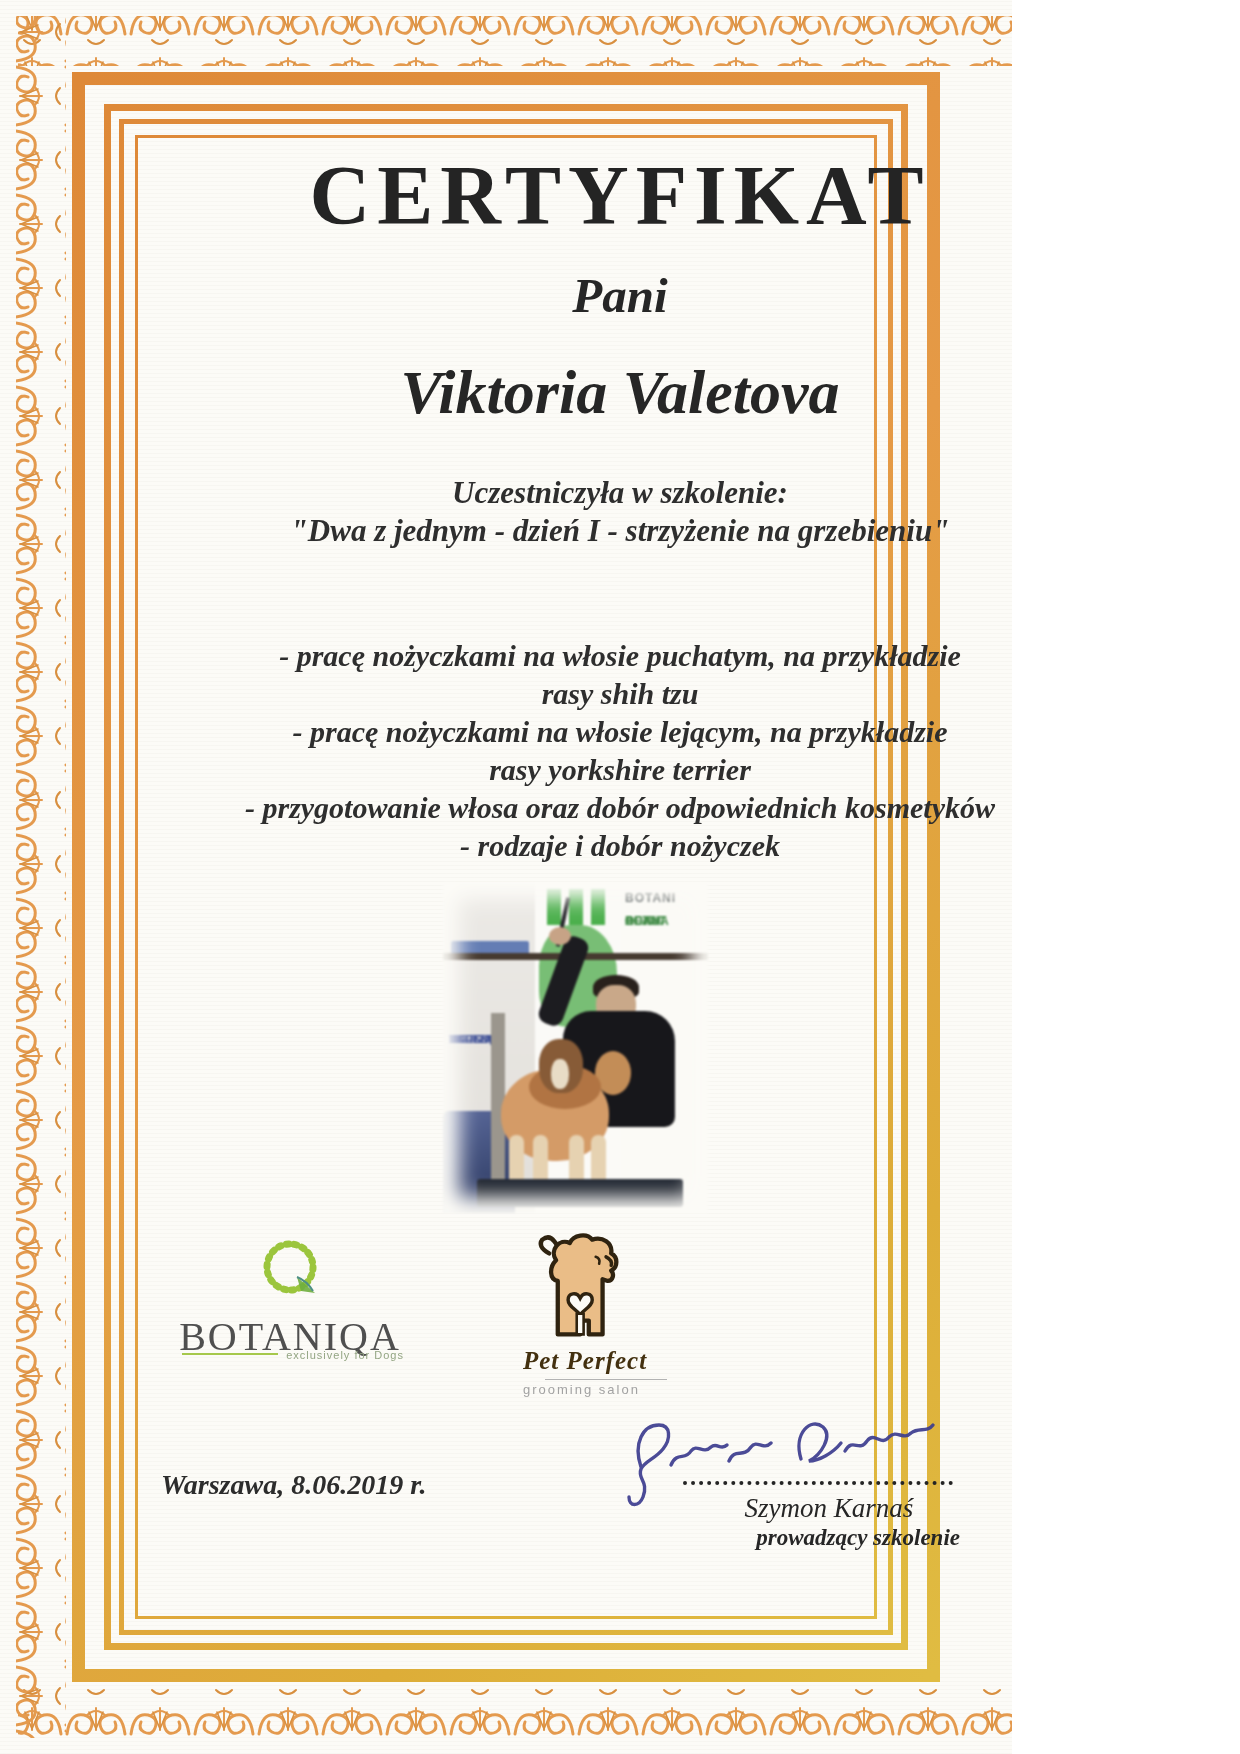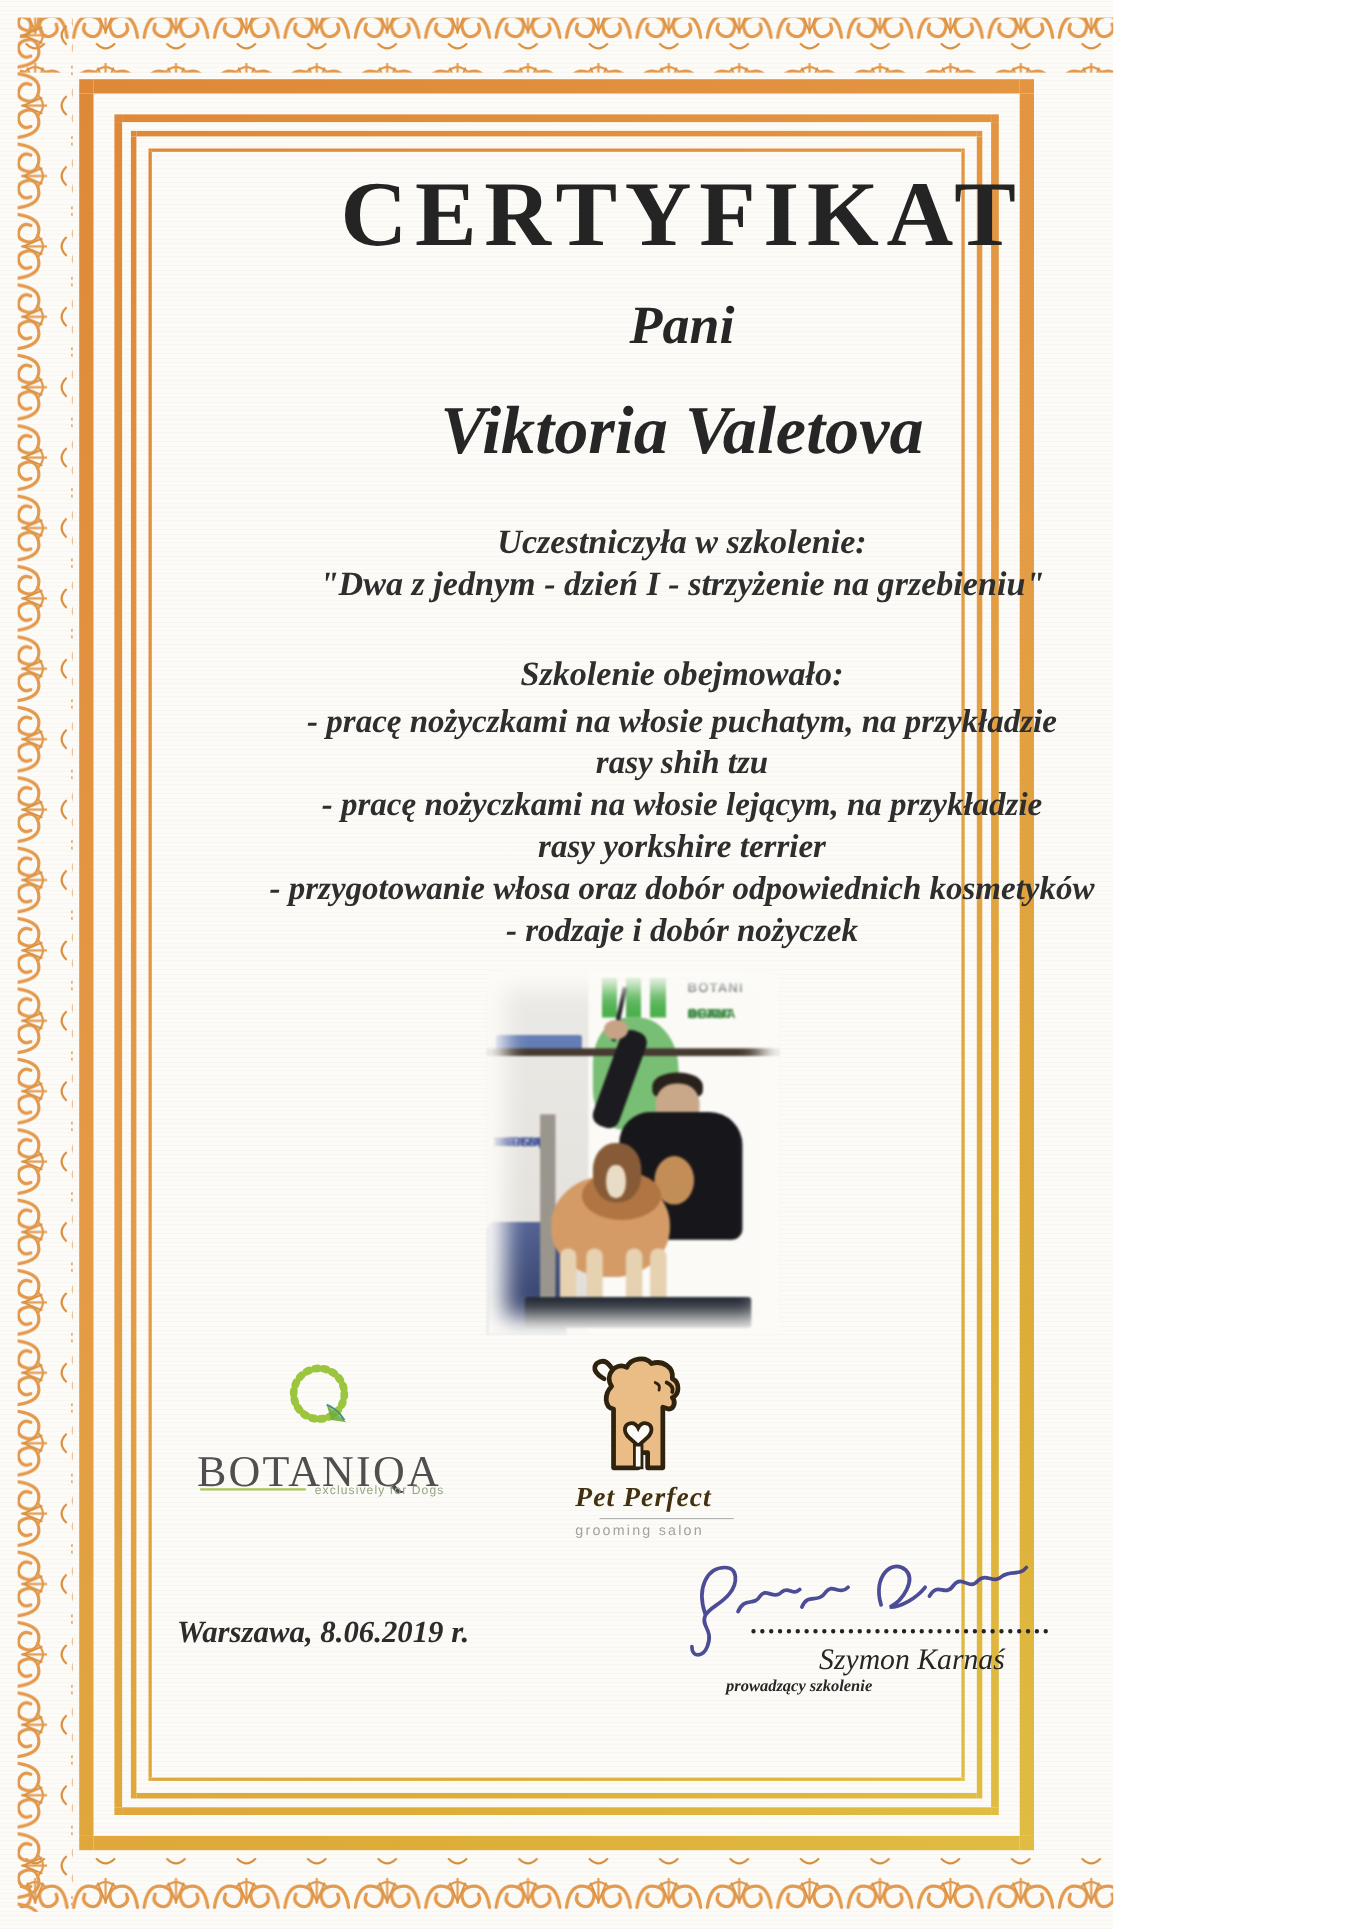--- a/index.html
+++ b/index.html
@@ -73,21 +73,21 @@
           display:flex;align-items:center;justify-content:center;gap:6px;}
   .gp-col{text-align:left;}
   .gp-over{font-size:10px;letter-spacing:4px;color:#bcbcbc;font-family:"Liberation Sans",sans-serif;}
   .gp-word{font-size:31px;font-weight:700;color:#3a3a3a;font-family:"Liberation Sans",sans-serif;margin-top:0px;}
   .gp-reg{position:absolute;left:872px;top:1104px;font-size:14px;color:#8a8a8a;font-family:"Liberation Sans",sans-serif;}
   
   .placedate{left:16px;top:1324px;font-size:28px;font-weight:700;font-style:italic;color:#2c2c2c;}
   .sig-svg{left:468px;top:1258px;}
   .sig-dots{left:538px;top:1300px;width:270px;border-bottom:4px dotted #242424;height:36px;}
   .signer{left:534px;top:1348px;width:300px;text-align:center;font-size:27px;font-weight:400;font-style:italic;}
-  .role{left:515px;top:1380px;width:300px;text-align:left;font-size:15px;font-weight:700;font-style:italic;}
+  .role{left:515px;top:1380px;width:300px;text-align:right;font-size:23px;font-weight:700;font-style:italic;}
 </style>
 </head>
 <body>
 
 <div class="page">
 
   <svg class="ornament" width="1240" height="1754" viewBox="0 0 1240 1754">
     <defs>
       <g id="motif">
         <g fill="none" stroke="#e49a4e" stroke-width="3" stroke-linecap="round">
@@ -117,21 +117,20 @@
   <div class="band l2"></div>
   <div class="band l3"></div>
 
   <div class="content">
 
     <div class="abs ctr title">CERTYFIKAT</div>
     <div class="abs ctr honorific">Pani</div>
     <div class="abs ctr recipient">Viktoria Valetova</div>
     <div class="abs ctr partline">Uczestniczyła w szkolenie:</div>
     <div class="abs ctr training">"Dwa z jednym - dzień I - strzyżenie na grzebieniu"</div>
-    <div class="abs ctr scopehead">Szkolenie obejmowało:</div>
 
     <div class="abs ctr" style="top:492px;">
       <div class="scopeline">- pracę nożyczkami na włosie puchatym, na przykładzie</div>
       <div class="scopeline">rasy shih tzu</div>
       <div class="scopeline">- pracę nożyczkami na włosie lejącym, na przykładzie</div>
       <div class="scopeline">rasy yorkshire terrier</div>
       <div class="scopeline">- przygotowanie włosa oraz dobór odpowiednich kosmetyków</div>
       <div class="scopeline">- rodzaje i dobór nożyczek</div>
     </div>
 

